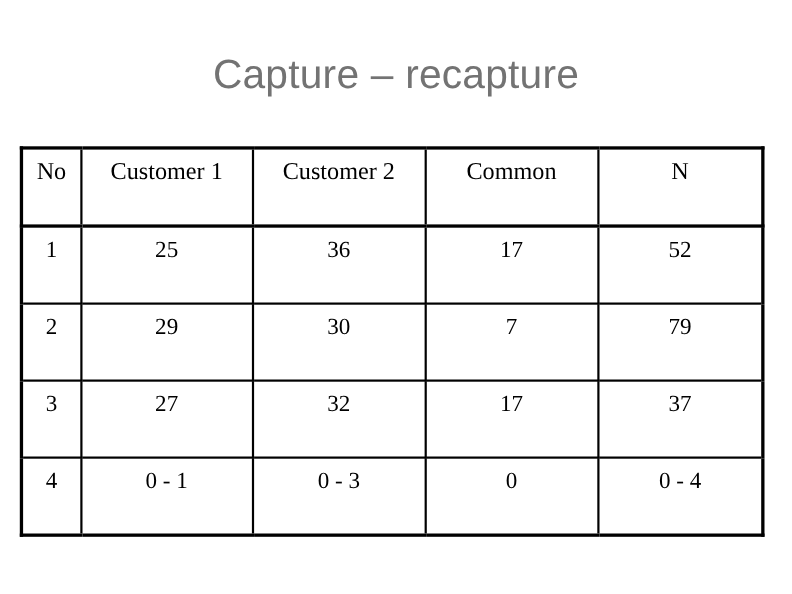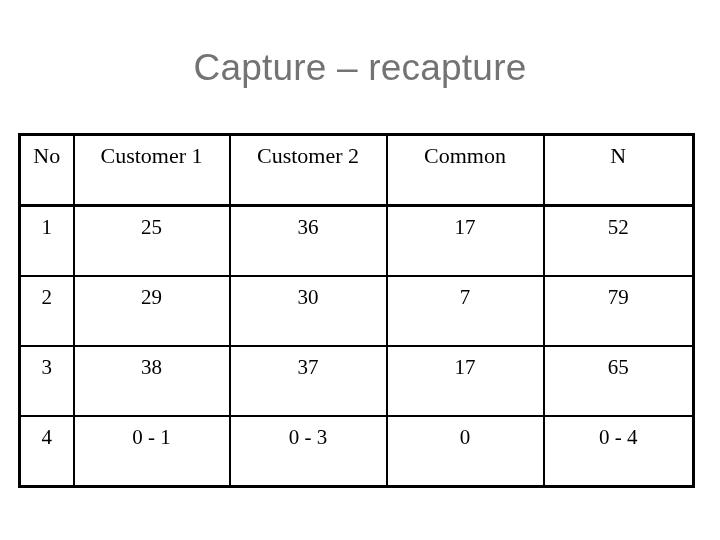--- a/index.html
+++ b/index.html
@@ -118,24 +118,24 @@
       </tr>
       <tr>
         <td>2</td>
         <td>29</td>
         <td>30</td>
         <td>7</td>
         <td>79</td>
       </tr>
       <tr>
         <td>3</td>
-        <td>38</td>
+        <td>27</td>
+        <td>32</td>
+        <td>17</td>
         <td>37</td>
-        <td>17</td>
-        <td>65</td>
       </tr>
       <tr>
         <td>4</td>
         <td>0 - 1</td>
         <td>0 - 3</td>
         <td>0</td>
         <td>0 - 4</td>
       </tr>
     </tbody>
   </table>

